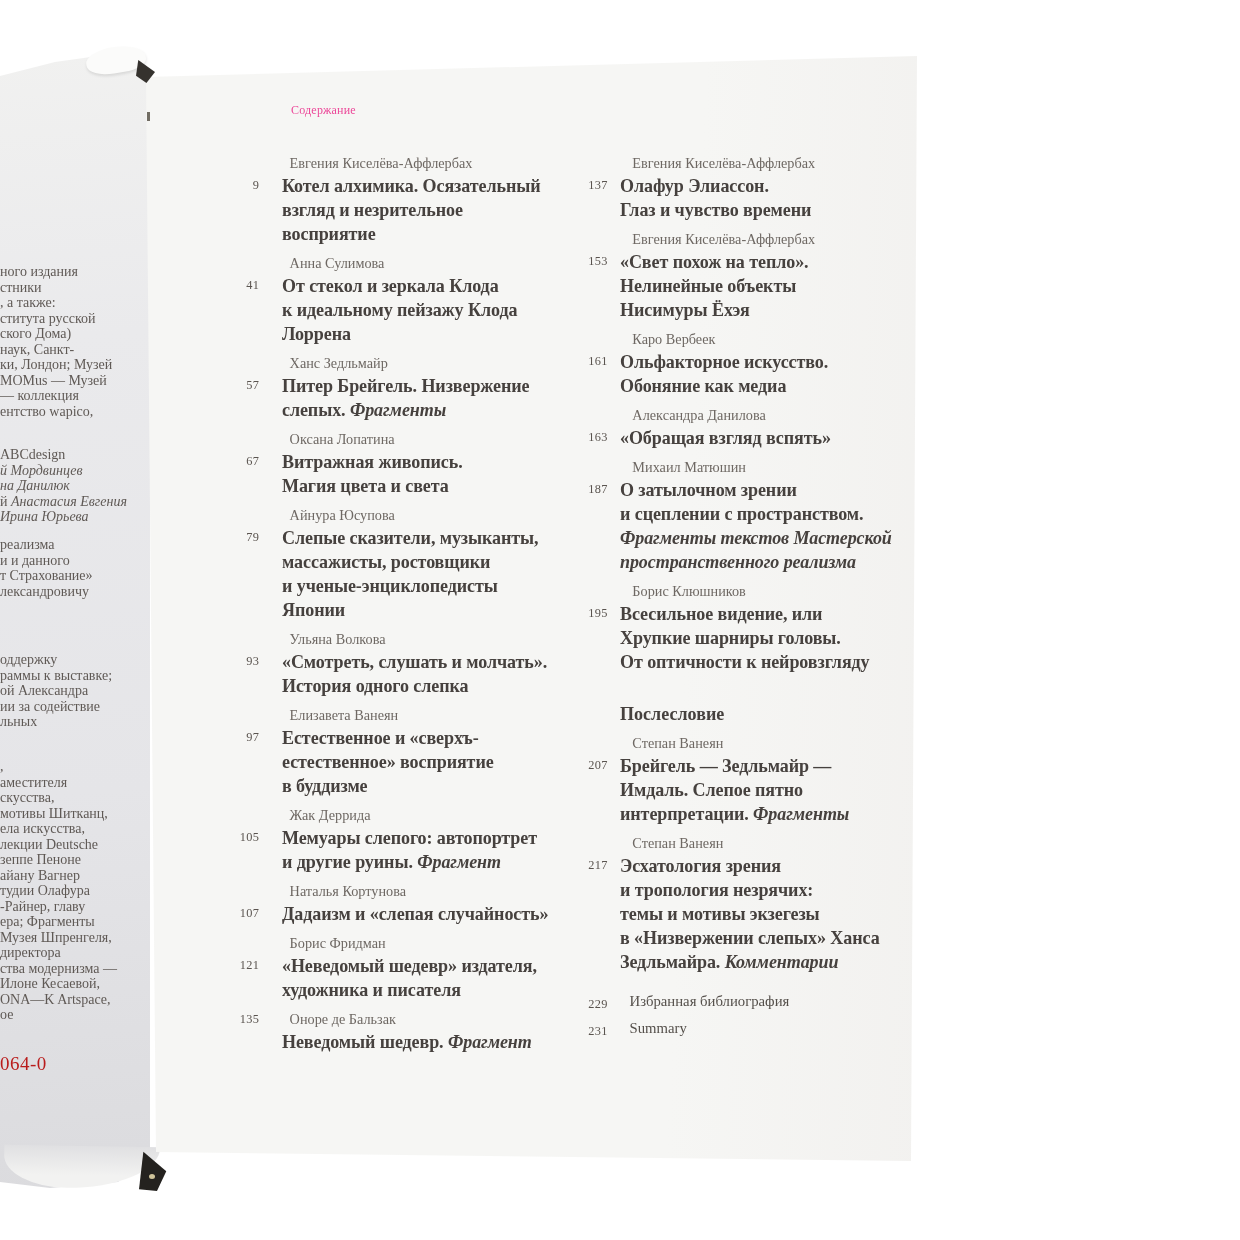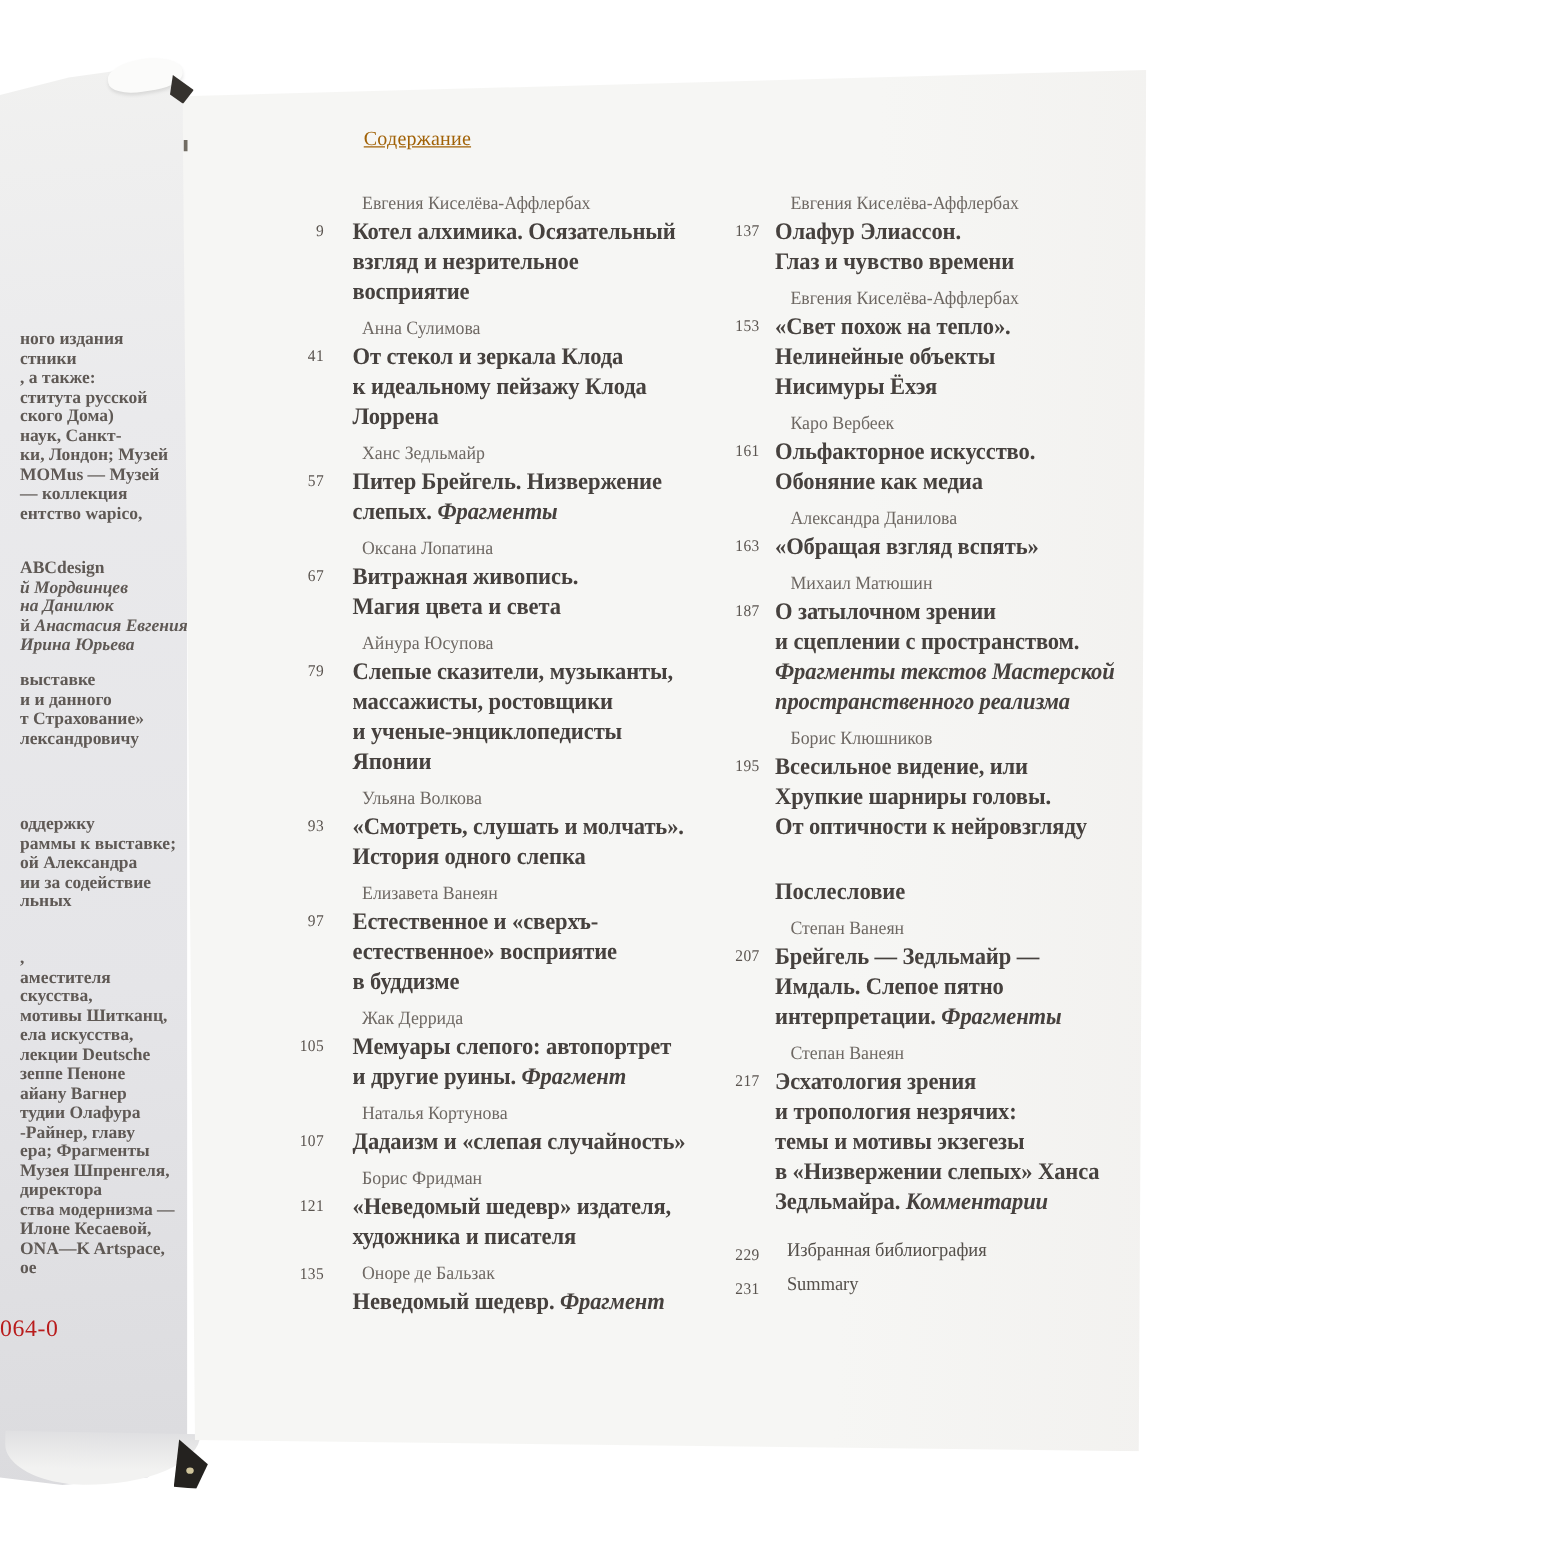--- a/index.html
+++ b/index.html
@@ -21,41 +21,41 @@
     clip-path:polygon(12% 0,100% 52%,55% 100%,0 68%);}
   .thread{position:absolute;left:147px;top:112px;width:3px;height:9px;background:#716c63;z-index:4;}
   .curl-bottom{position:absolute;left:4px;top:1146px;width:156px;height:42px;z-index:2;
     background:linear-gradient(180deg,#e0e0e2,#f2f2f1 70%);
     border-radius:0 0 60% 40% / 0 0 100% 75%;transform:rotate(1deg);}
   .wedge-bottom{position:absolute;left:139px;top:1150px;width:31px;height:41px;background:#24221f;z-index:4;
     clip-path:polygon(14% 4%,88% 52%,58% 100%,0 96%);}
   .dot{position:absolute;left:149px;top:1174px;width:6px;height:5px;background:#cfc49b;border-radius:50%;z-index:5;}
 
   
-  .toc-title{position:absolute;left:291px;top:103px;z-index:6;font-size:16px;color:#a16207;letter-spacing:.2px;text-decoration:underline;}
+  .toc-title{position:absolute;left:291px;top:103px;z-index:6;font-size:12px;color:#ec4899;letter-spacing:.2px;}
   .col{position:absolute;top:152px;z-index:6;transform:scaleX(.95);transform-origin:0 0;}
   .col-left{left:282px;width:330px;}
   .col-right{left:620px;width:330px;}
   .entry{position:relative;margin-bottom:6px;}
   .num{position:absolute;left:-48px;top:25px;width:24px;text-align:right;
        font-size:13px;color:#5a544f;letter-spacing:.3px;}
   .col-right .num{left:-35px;width:22px;}
   .num.on-author{top:3px;}
   .author{font-size:15px;line-height:22px;height:22px;padding-left:8px;color:#6e6863;}
   .col-right .author{padding-left:13px;}
   .tline{font-size:19px;line-height:24px;font-weight:700;color:#46413e;letter-spacing:-.1px;}
   .it{font-style:italic;}
   .sec-head{margin-top:28px;margin-bottom:6px;font-size:19px;line-height:24px;font-weight:700;color:#46413e;}
   .plain{position:relative;line-height:21px;font-size:15.5px;color:#544f4a;padding-left:10px;}
   .plain .num{top:3px;}
   .entry:not(.plain) + .plain{margin-top:16px;}
 
   
   .sidebar{position:absolute;left:0;top:0;z-index:2;font-size:14px;color:#5f5955;}
-  .sg{position:absolute;left:16px;white-space:nowrap;font-weight:bold;}
+  .sg{position:absolute;left:0;white-space:nowrap;}
   .sline{line-height:15.5px;height:15.5px;}
   .g0{top:264px}.g1{top:447px}.g2{top:537px}.g3{top:652px}.g4{top:759px}
   .isbn{position:absolute;left:0;top:1053px;z-index:2;font-size:19px;letter-spacing:.5px;color:#b91c1c;}
 </style>
 </head>
 <body>
 
 <div class="photo">
   <div class="left-page"></div>
   <div class="curl-top"></div>
@@ -73,21 +73,21 @@
         <div class="sline"><span>ентство wapico,</span></div>
       </div>
       <div class="sg g1">
         <div class="sline"><span>ABCdesign</span></div>
         <div class="sline"><span class="it">й Мордвинцев</span></div>
         <div class="sline"><span class="it">на Данилюк</span></div>
         <div class="sline"><span>й </span><span class="it">Анастасия Евгения</span></div>
         <div class="sline"><span class="it">Ирина Юрьева</span></div>
       </div>
       <div class="sg g2">
-        <div class="sline"><span>выставке</span></div>
+        <div class="sline"><span>реализма</span></div>
         <div class="sline"><span>и и данного</span></div>
         <div class="sline"><span>т Страхование»</span></div>
         <div class="sline"><span>лександровичу</span></div>
       </div>
       <div class="sg g3">
         <div class="sline"><span>оддержку</span></div>
         <div class="sline"><span>раммы к выставке;</span></div>
         <div class="sline"><span>ой Александра</span></div>
         <div class="sline"><span>ии за содействие</span></div>
         <div class="sline"><span>льных</span></div>

